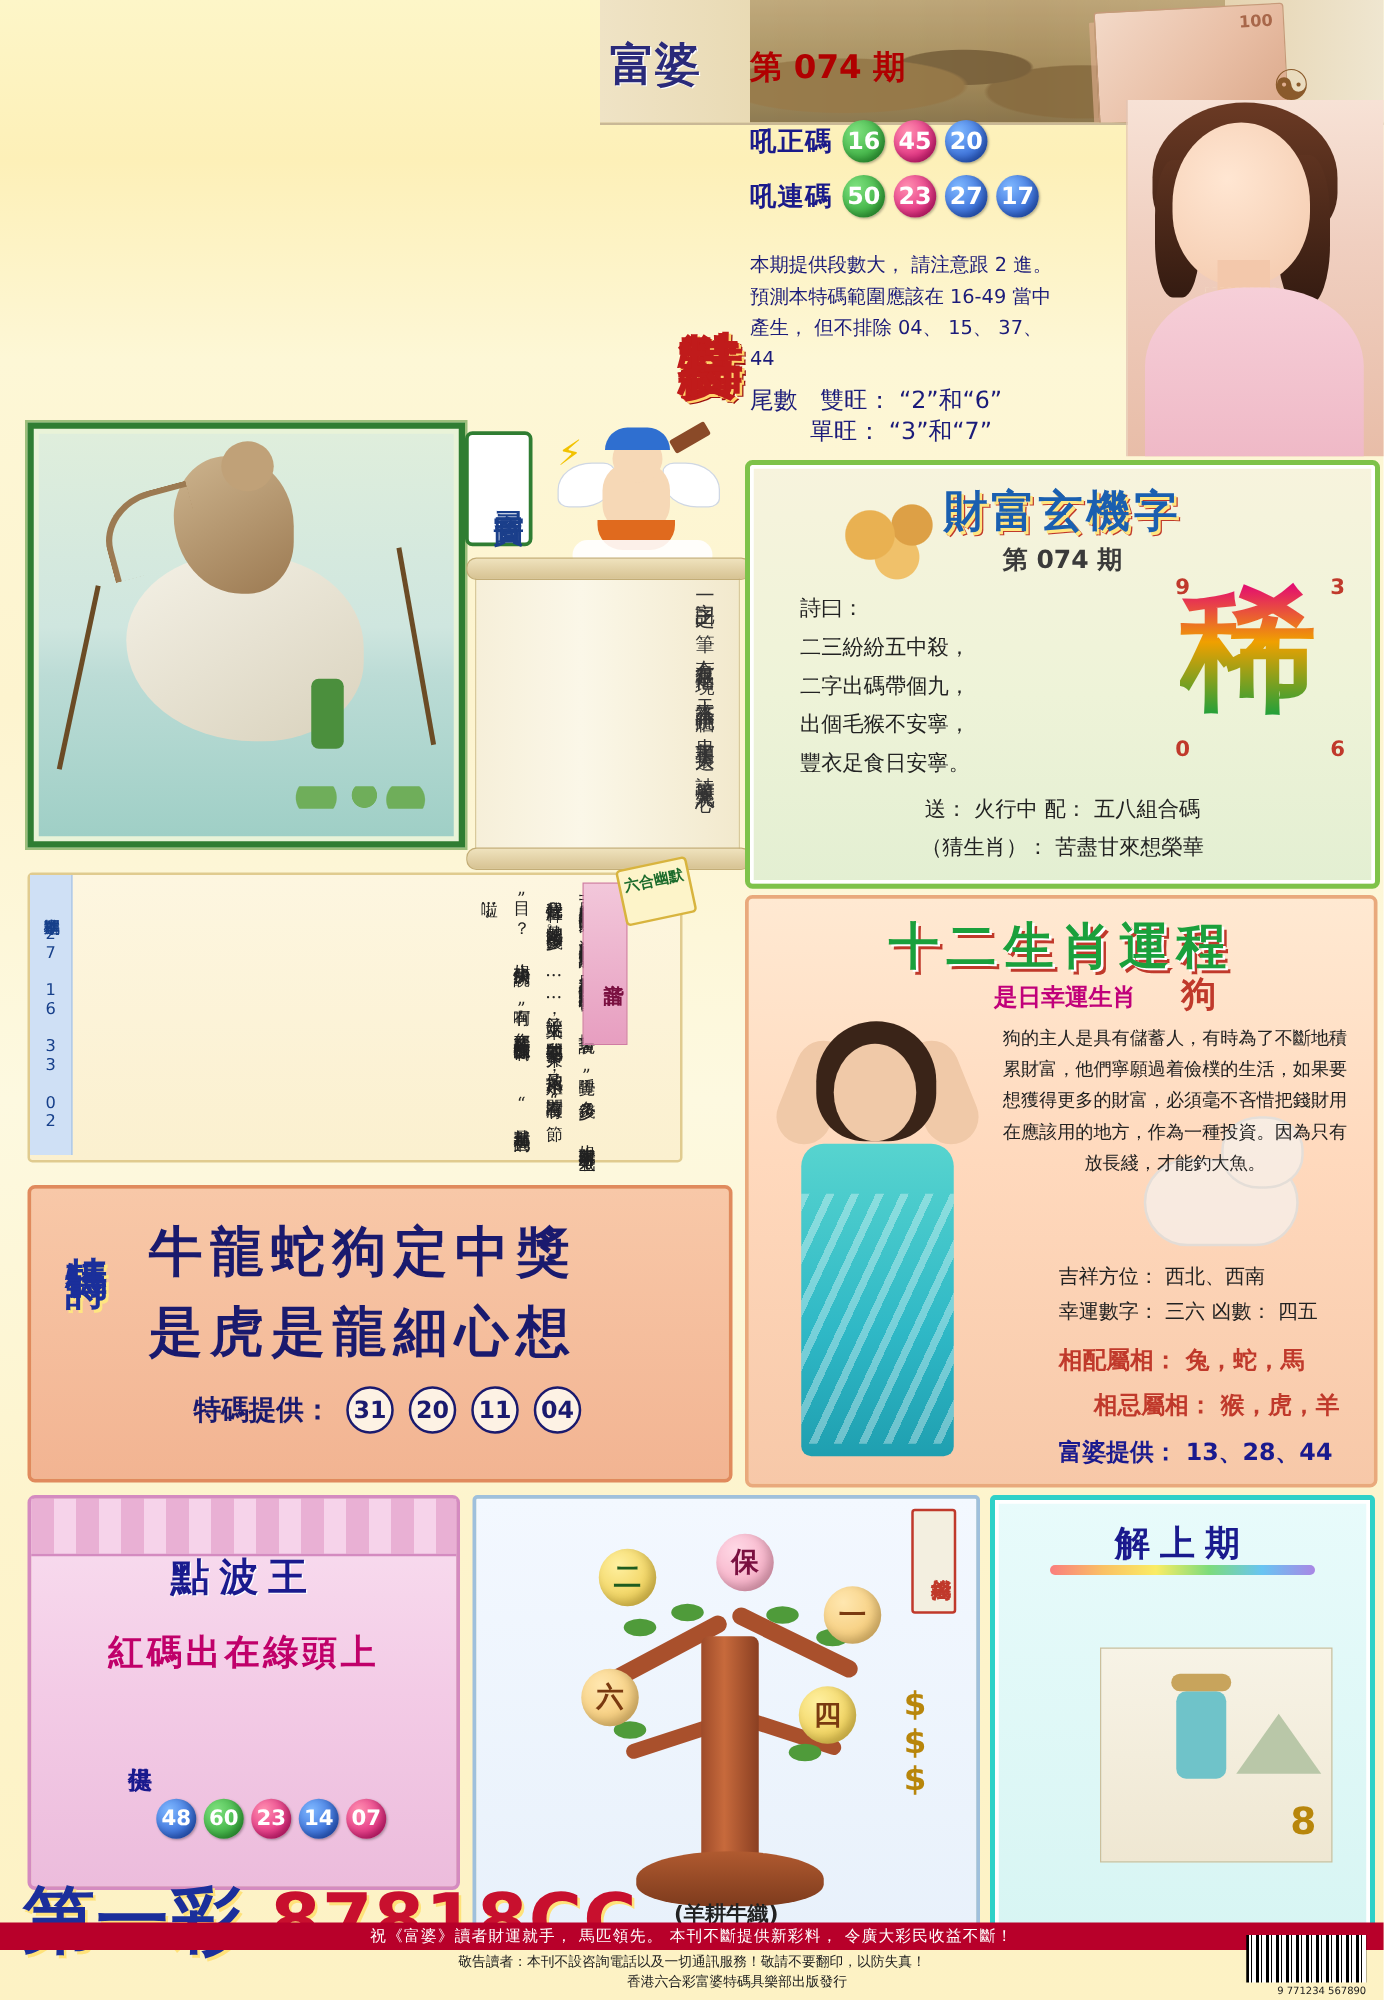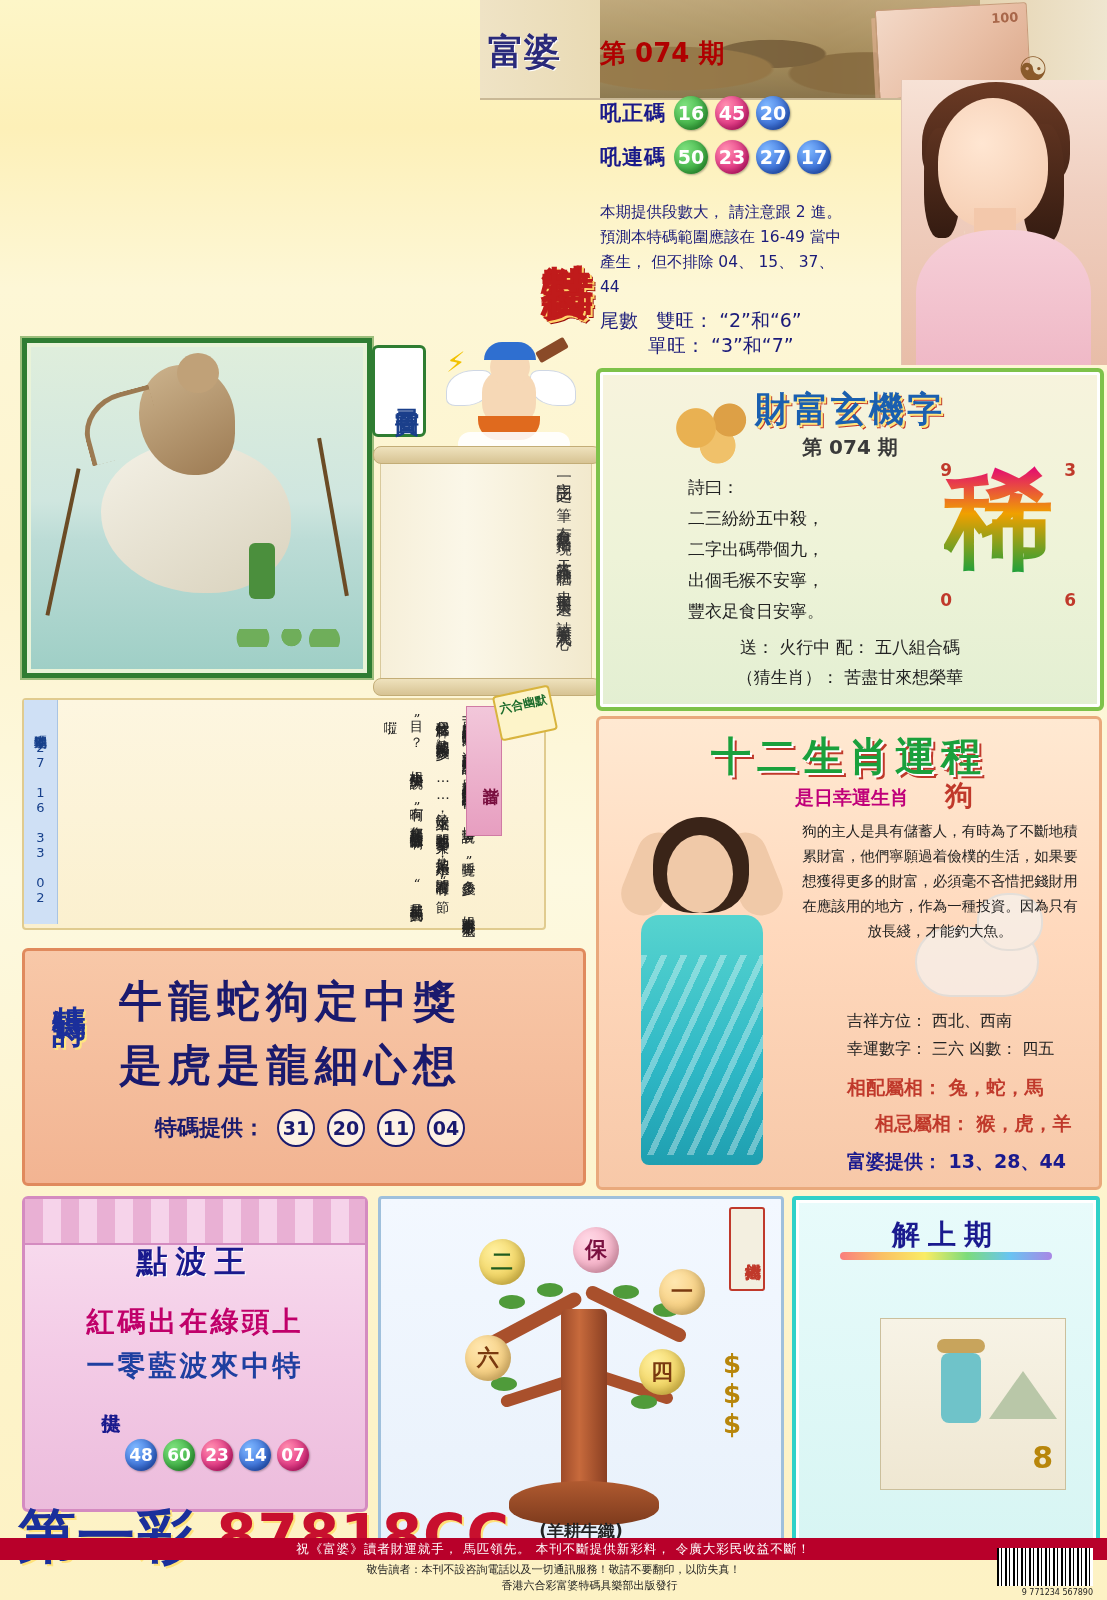--- a/index.html
+++ b/index.html
@@ -176,21 +176,20 @@
     position:absolute;left:60px;top:24px;width:120px;height:80px;
     background:
       radial-gradient(circle at 30% 40%,#e8a63a 0 20%,transparent 21%),
       radial-gradient(circle at 58% 30%,#d9922c 0 18%,transparent 19%),
       radial-gradient(circle at 48% 62%,#f0b957 0 22%,transparent 23%);
     opacity:.85;
   }
   .xj-poem{
     position:absolute;left:40px;top:100px;font-size:17px;line-height:31px;color:#222;
     font-family:"DejaVu Serif","Liberation Serif",serif;
-    margin-left:48px;
   }
   .xj-char{
     position:absolute;right:46px;top:92px;font-size:110px;font-weight:bold;line-height:110px;
     background:linear-gradient(180deg,#e2007a 0%,#f0a000 45%,#1aa03c 100%);
     -webkit-background-clip:text;background-clip:text;color:transparent;
     font-family:"DejaVu Serif","Liberation Serif",serif;
   }
   .xj-corner{position:absolute;font-size:17px;font-weight:bold;color:#c0392b;}
   .xj-c1{right:148px;top:88px;} .xj-c2{right:24px;top:88px;}
   .xj-c3{right:148px;top:218px;} .xj-c4{right:24px;top:218px;}
@@ -512,21 +511,20 @@
     <div class="zd-info2">幸運數字： 三六 凶數： 四五</div>
     <div class="zd-match">相配屬相： 兔，蛇，馬</div>
     <div class="zd-avoid">相忌屬相： 猴，虎，羊</div>
     <div class="zd-provide">富婆提供： 13、28、44</div>
   </div>
 
   <div class="dbw">
     <div class="dbw-top"></div>
     <div class="dbw-title">點波王</div>
     <div class="dbw-l1">紅碼出在綠頭上</div>
-    <div class="dbw-l2">一零藍波來中特</div>
     <div class="dbw-prov">提供</div>
     <div class="dbw-balls">
       <span class="ball b-blue">48</span>
       <span class="ball b-green">60</span>
       <span class="ball b-red">23</span>
       <span class="ball b-blue">14</span>
       <span class="ball b-red">07</span>
     </div>
   </div>
 

